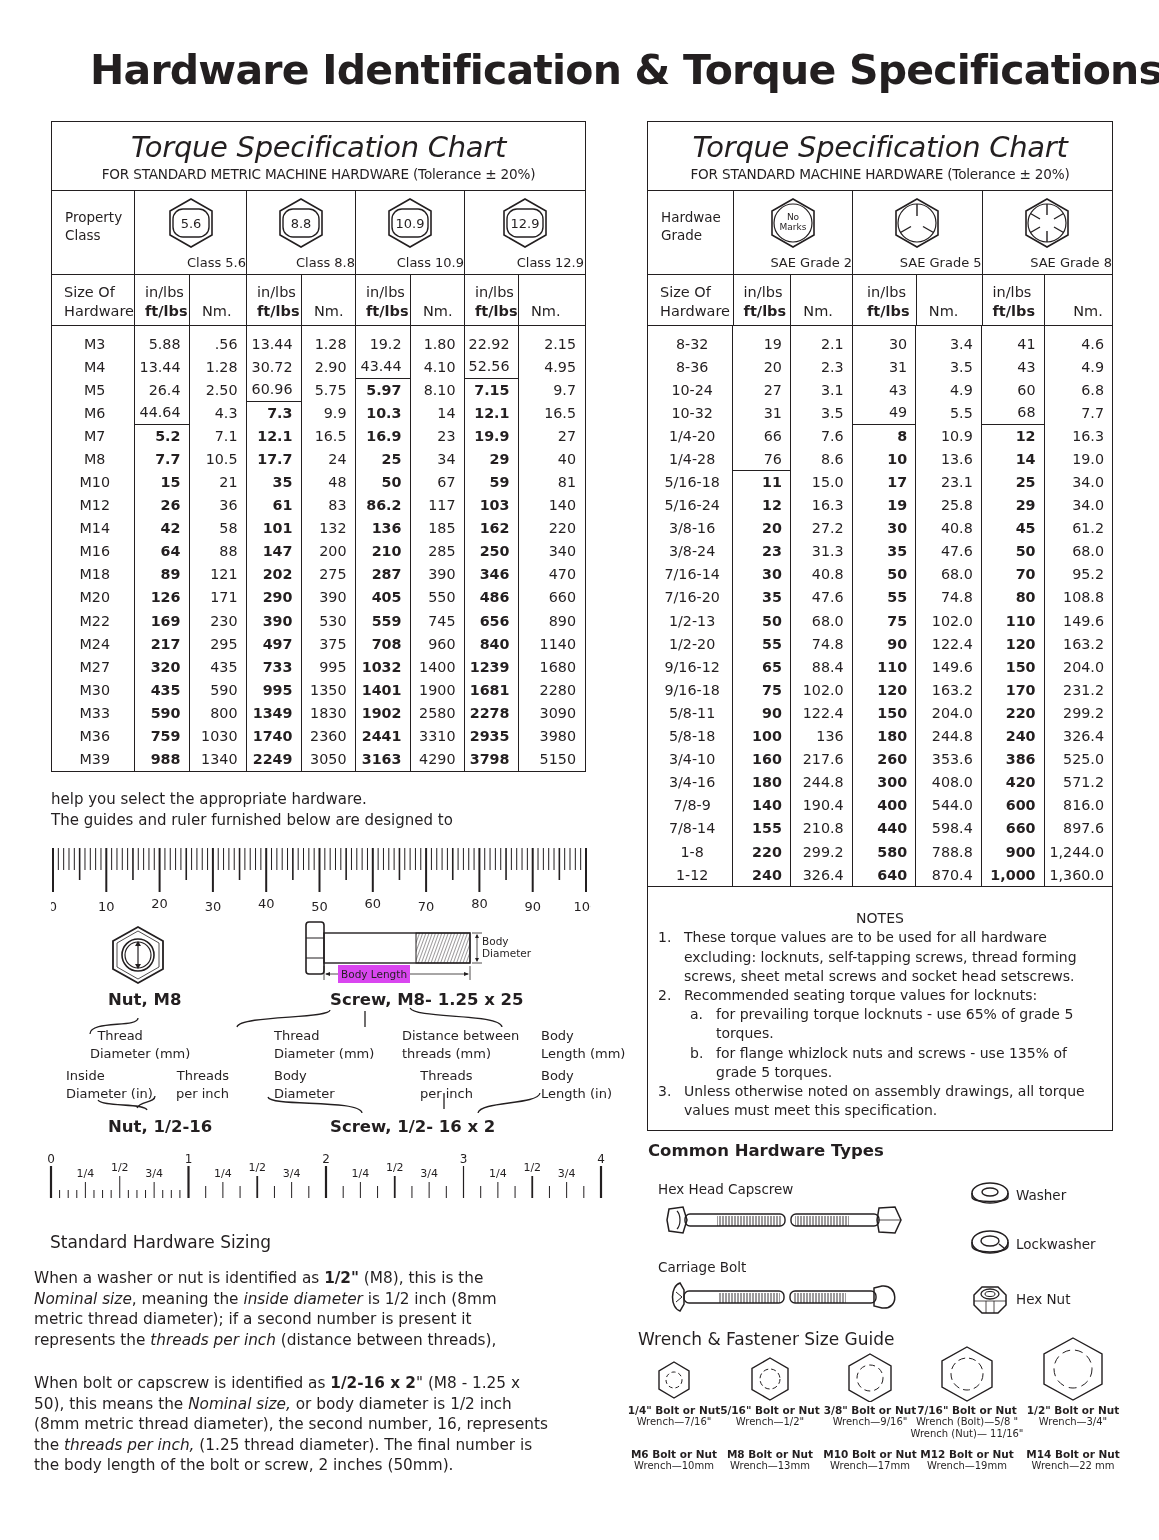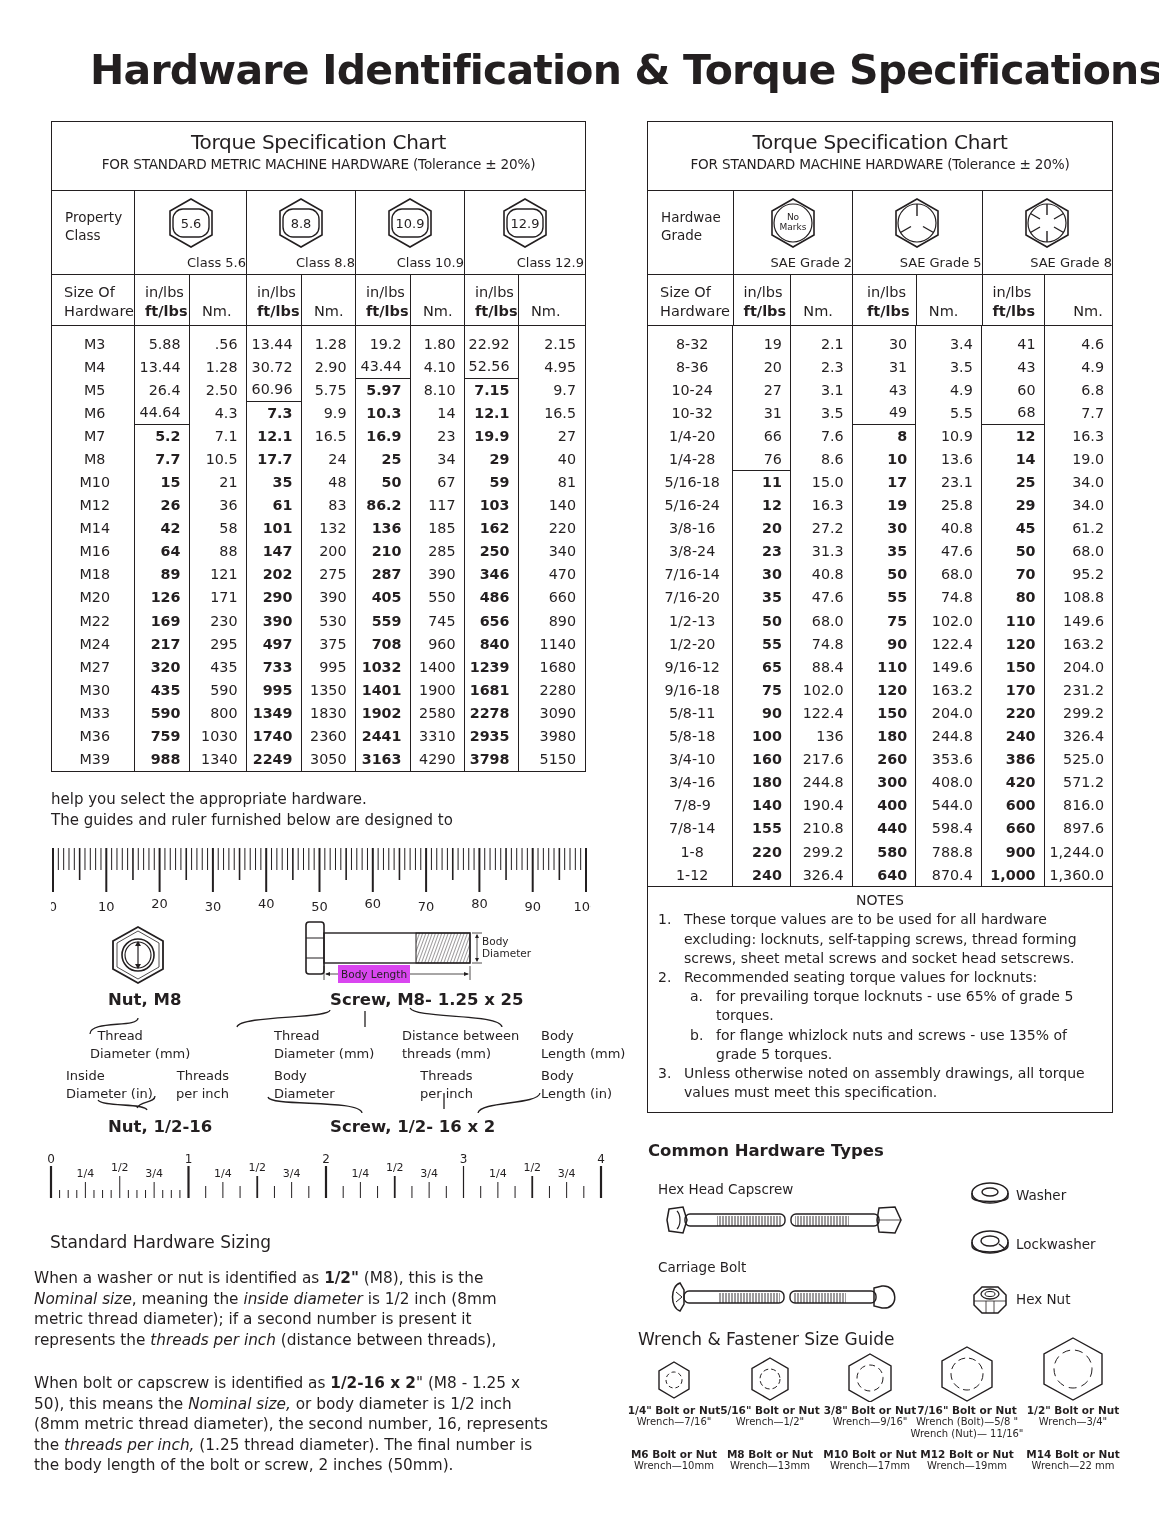--- a/index.html
+++ b/index.html
@@ -6,21 +6,21 @@
   html, body { width: 1159px; height: 1540px; background: #ffffff; }
   body { position: relative; font-family: "DejaVu Sans", "Liberation Sans", sans-serif; color: #231f20; overflow: hidden; }
 
   .page-title { position: absolute; left: 90px; top: 46px; font-size: 41px; font-weight: bold; letter-spacing: -0.8px; color: #231f20; white-space: nowrap; }
 
   
   .spec { position: absolute; border: 1.5px solid #231f20; background: #fff; }
   .spec-left  { left: 51px;  top: 121px; width: 535px; }
   .spec-right { left: 647px; top: 121px; width: 466px; }
   .spec-head { text-align: center; border-bottom: 1.5px solid #231f20; height: 69px; padding-top: 8px; }
-  .spec-head .t1 { font-size: 20px; letter-spacing: -0.3px; }
+  .spec-head .t1 { font-size: 29px; letter-spacing: -0.3px; font-style: italic; }
   .spec-head .t2 { font-size: 13.6px; margin-top: 2px; letter-spacing: -0.2px; }
 
   .grade-row { display: flex; border-bottom: 1.5px solid #231f20; height: 84px; }
   .grade-row > div { border-left: 1.5px solid #231f20; position: relative; }
   .grade-row > div:first-child { border-left: none; }
   .lbl { font-size: 13.5px; line-height: 18px; padding: 17px 0 0 13px; }
   .gcell { text-align: right; }
   .gcell svg { display: block; margin: 6px auto 0; }
   .gcell .gname { font-size: 13px; position: absolute; left: 0; right: 0; bottom: 4px; }
 
@@ -31,21 +31,21 @@
   .unit-row .u1 b { display: block; }
   .unit-row .u2 { padding-left: 12px; padding-top: 27px; }
 
   table.data { border-collapse: collapse; font-size: 14.3px; }
   table.data td { height: 23.1px; padding: 0 8px 0 0; text-align: right; border-left: 1.5px solid #231f20; white-space: nowrap; }
   table.data td:first-child { border-left: none; text-align: center; padding-left: 12px; }
   table.data td.b { font-weight: bold; }
   table.data td.sep { border-bottom: 1.5px solid #231f20; }
   table.data tr.first td { padding-top: 6px; height: 29px; }
 
-  .notes { border-top: 1.5px solid #231f20; padding: 4px 10px 10px 10px; font-size: 14px; line-height: 19.2px; }
+  .notes { border-top: 1.5px solid #231f20; padding: 22px 10px 10px 10px; font-size: 14px; line-height: 19.2px; }
   .notes .nh { text-align: center; }
   .notes .n { display: flex; }
   .notes .n .num { width: 26px; flex: none; }
   .notes .n.sub { padding-left: 32px; }
 
   
   .guide-text { position: absolute; left: 51px; top: 789px; font-size: 15px; line-height: 21px; }
 
   .ruler-mm { position: absolute; left: 51px; top: 845px; width: 540px; height: 70px; }
   .ruler-in { position: absolute; left: 46px; top: 1150px; width: 560px; height: 60px; }

